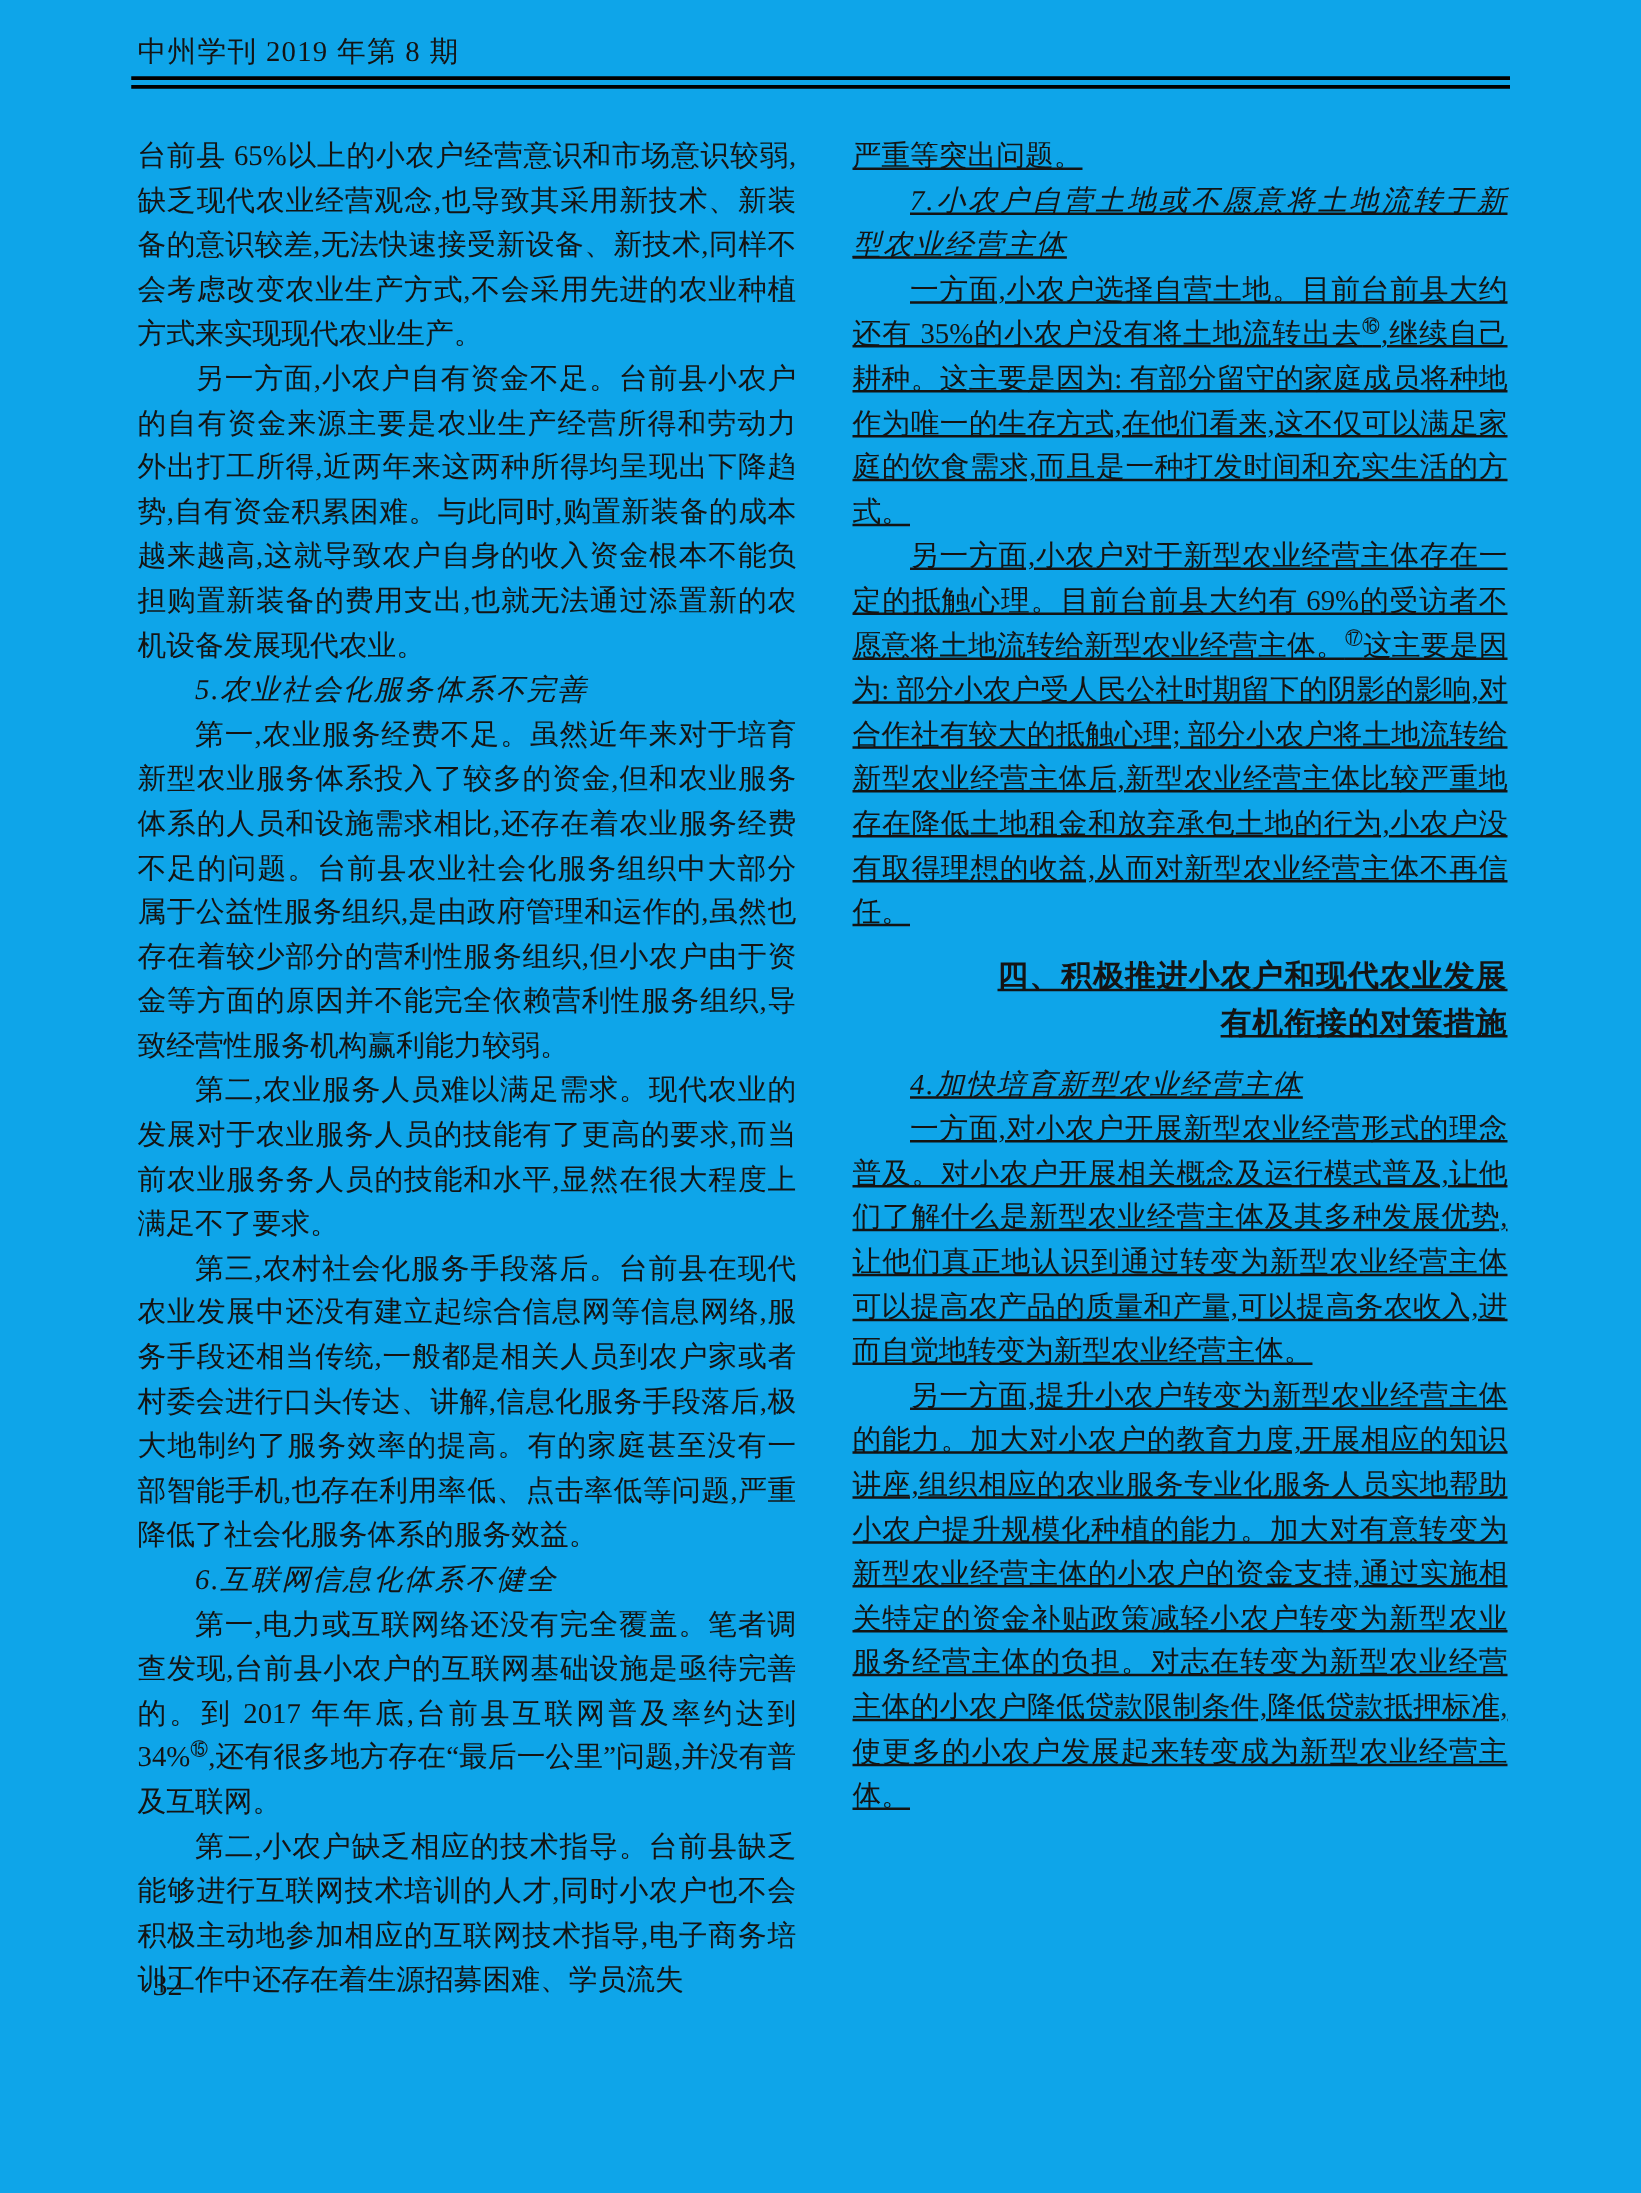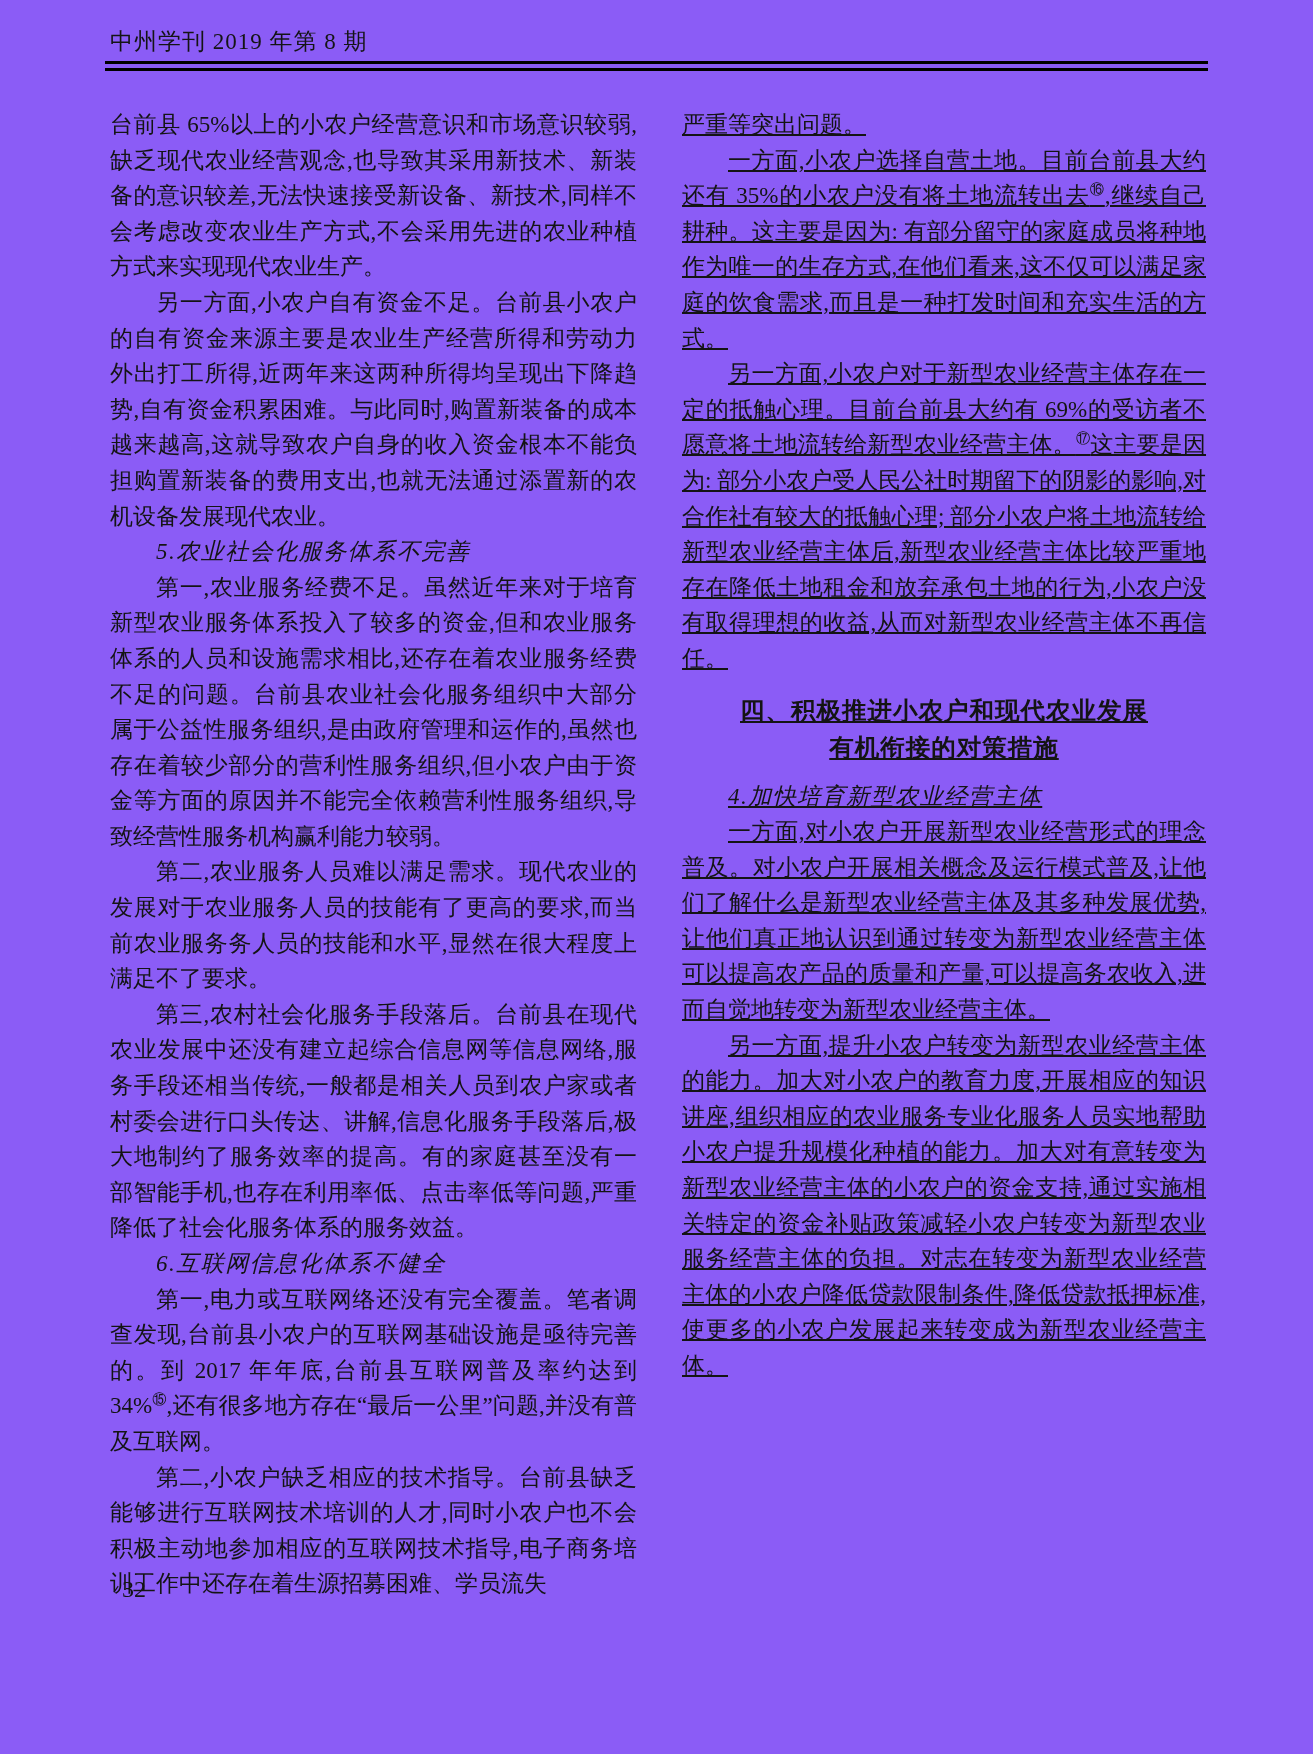--- a/index.html
+++ b/index.html
@@ -1,19 +1,19 @@
 <!DOCTYPE html>
 <html><head>
 <meta charset="utf-8">
 <style>
   html,body{margin:0;padding:0;background:#888;}
   .page{
     position:relative;
     width:1313px;height:1754px;
-    background:#8b5cf6;
+    background:#0ea5e9;
     font-family:"Liberation Serif","DejaVu Serif",serif;
     color:#141414;
     overflow:hidden;
     margin:0 auto;
   }
   .journal-header{
     position:absolute;left:110px;top:26px;
     font-size:23px;letter-spacing:1px;
     white-space:nowrap;
   }
@@ -36,21 +36,21 @@
   .blk.cont{text-indent:0;margin-top:19px;}
   .blk.sub{
     text-indent:2em;
     font-style:italic;
     letter-spacing:1.5px;
   }
   .blk.heading{
     font-family:"Liberation Sans","DejaVu Sans",sans-serif;
     font-weight:bold;
     font-style:normal;
-    text-align:center;
+    text-align:right;
     text-indent:0;
     font-size:24.5px;
     line-height:37px;
     margin:15px 0 13px 0;
     letter-spacing:1px;
   }
   sup.fn{
     font-size:0.62em;
     line-height:0;
     vertical-align:super;
@@ -72,20 +72,21 @@
       <p class="blk sub">5.农业社会化服务体系不完善</p>
       <p class="blk body">第一,农业服务经费不足。虽然近年来对于培育新型农业服务体系投入了较多的资金,但和农业服务体系的人员和设施需求相比,还存在着农业服务经费不足的问题。台前县农业社会化服务组织中大部分属于公益性服务组织,是由政府管理和运作的,虽然也存在着较少部分的营利性服务组织,但小农户由于资金等方面的原因并不能完全依赖营利性服务组织,导致经营性服务机构赢利能力较弱。</p>
       <p class="blk body">第二,农业服务人员难以满足需求。现代农业的发展对于农业服务人员的技能有了更高的要求,而当前农业服务务人员的技能和水平,显然在很大程度上满足不了要求。</p>
       <p class="blk body">第三,农村社会化服务手段落后。台前县在现代农业发展中还没有建立起综合信息网等信息网络,服务手段还相当传统,一般都是相关人员到农户家或者村委会进行口头传达、讲解,信息化服务手段落后,极大地制约了服务效率的提高。有的家庭甚至没有一部智能手机,也存在利用率低、点击率低等问题,严重降低了社会化服务体系的服务效益。</p>
       <p class="blk sub">6.互联网信息化体系不健全</p>
       <p class="blk body">第一,电力或互联网络还没有完全覆盖。笔者调查发现,台前县小农户的互联网基础设施是亟待完善的。到 2017 年年底,台前县互联网普及率约达到 34%<sup class="fn">⑮</sup>,还有很多地方存在“最后一公里”问题,并没有普及互联网。</p>
       <p class="blk body">第二,小农户缺乏相应的技术指导。台前县缺乏能够进行互联网技术培训的人才,同时小农户也不会积极主动地参加相应的互联网技术指导,电子商务培训工作中还存在着生源招募困难、学员流失</p>
     </div>
   <div class="col col-right">
       <p class="blk cont">严重等突出问题。</p>
+      <p class="blk sub">7.小农户自营土地或不愿意将土地流转于新型农业经营主体</p>
       <p class="blk body">一方面,小农户选择自营土地。目前台前县大约还有 35%的小农户没有将土地流转出去<sup class="fn">⑯</sup>,继续自己耕种。这主要是因为: 有部分留守的家庭成员将种地作为唯一的生存方式,在他们看来,这不仅可以满足家庭的饮食需求,而且是一种打发时间和充实生活的方式。</p>
       <p class="blk body">另一方面,小农户对于新型农业经营主体存在一定的抵触心理。目前台前县大约有 69%的受访者不愿意将土地流转给新型农业经营主体。<sup class="fn">⑰</sup>这主要是因为: 部分小农户受人民公社时期留下的阴影的影响,对合作社有较大的抵触心理; 部分小农户将土地流转给新型农业经营主体后,新型农业经营主体比较严重地存在降低土地租金和放弃承包土地的行为,小农户没有取得理想的收益,从而对新型农业经营主体不再信任。</p>
       <h2 class="blk heading">四、积极推进小农户和现代农业发展<br>有机衔接的对策措施</h2>
       <p class="blk sub">4.加快培育新型农业经营主体</p>
       <p class="blk body">一方面,对小农户开展新型农业经营形式的理念普及。对小农户开展相关概念及运行模式普及,让他们了解什么是新型农业经营主体及其多种发展优势,让他们真正地认识到通过转变为新型农业经营主体可以提高农产品的质量和产量,可以提高务农收入,进而自觉地转变为新型农业经营主体。</p>
       <p class="blk body">另一方面,提升小农户转变为新型农业经营主体的能力。加大对小农户的教育力度,开展相应的知识讲座,组织相应的农业服务专业化服务人员实地帮助小农户提升规模化种植的能力。加大对有意转变为新型农业经营主体的小农户的资金支持,通过实施相关特定的资金补贴政策减轻小农户转变为新型农业服务经营主体的负担。对志在转变为新型农业经营主体的小农户降低贷款限制条件,降低贷款抵押标准,使更多的小农户发展起来转变成为新型农业经营主体。</p>
     </div>
   <div class="page-number">32</div>
 </div>
 

